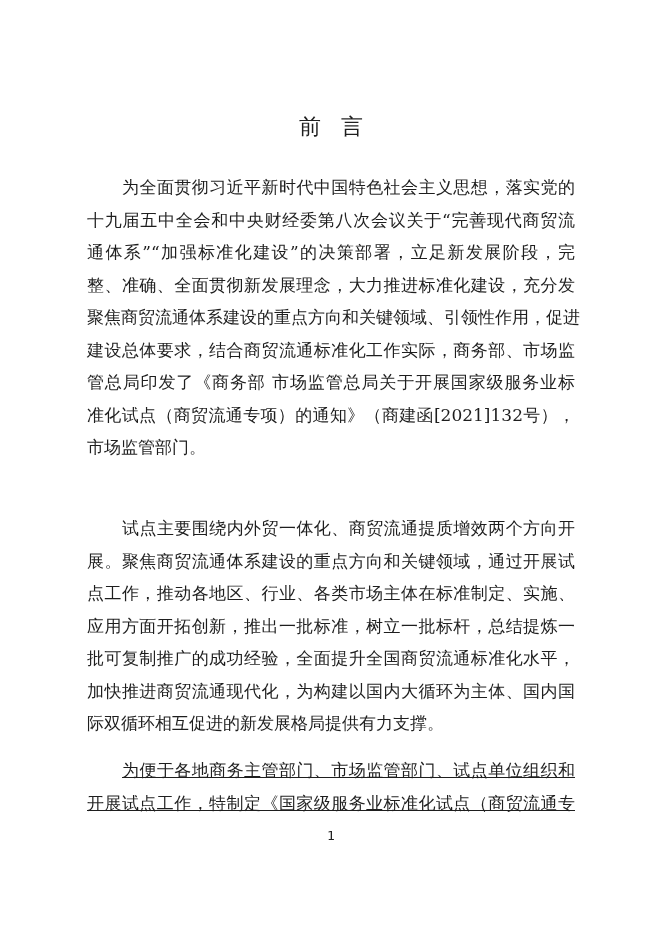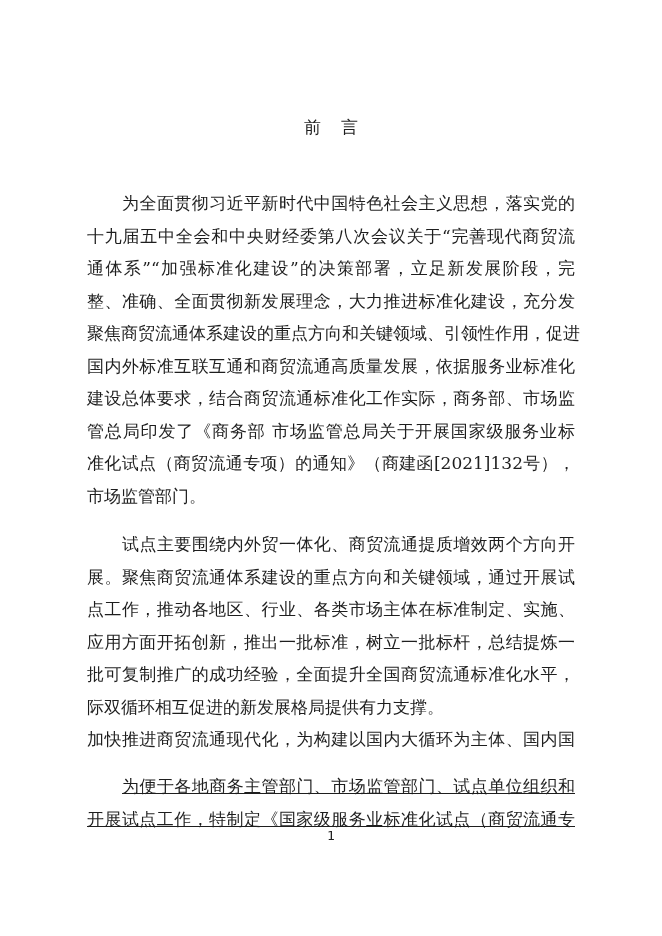--- a/index.html
+++ b/index.html
@@ -4,30 +4,30 @@
   <style>
     html, body { margin: 0; padding: 0; background: #ffffff; }
     body { width: 662px; height: 936px; position: relative; overflow: hidden; }
     .page {
       position: absolute; left: 0; top: 0; width: 662px; height: 936px;
       background: #ffffff; color: #1e1e1e;
       font-family: "DejaVu Serif", "Liberation Serif", serif;
     }
     .title {
       position: absolute; top: 117px; left: 0; width: 662px;
-      text-align: center; font-size: 17px; line-height: 20px;
+      text-align: center; font-size: 22px; line-height: 20px;
       letter-spacing: 20px; padding-left: 20px; box-sizing: border-box;
     }
     .para { position: absolute; left: 87px; width: 488px; }
     .line {
       display: block; height: 32.5px; line-height: 32.5px;
       font-size: 17px; white-space: nowrap;
       text-align: justify; text-align-last: justify;
     }
-    .line.first { padding-left: 35px; margin-top: 16px; }
+    .line.first { padding-left: 35px; }
     .line.last { text-align-last: left; }
     #p1 { top: 171px; }
     #p2 { top: 512px; }
     #p3 { top: 754px; text-decoration: underline; }
     .pagenum {
       position: absolute; top: 826px; left: 0; width: 662px;
       text-align: center; font-size: 13px; line-height: 20px;
       font-family: "DejaVu Sans Mono", "Liberation Mono", monospace;
     }
   </style>
@@ -39,35 +39,34 @@
   <div class="title">
     <span>前</span><span>言</span>
   </div>
 
   <div class="para" id="p1">
     <span class="line first">为全面贯彻习近平新时代中国特色社会主义思想，落实党的</span>
     <span class="line">十九届五中全会和中央财经委第八次会议关于“完善现代商贸流</span>
     <span class="line">通体系”“加强标准化建设”的决策部署，立足新发展阶段，完</span>
     <span class="line">整、准确、全面贯彻新发展理念，大力推进标准化建设，充分发</span>
     <span class="line">聚焦商贸流通体系建设的重点方向和关键领域、引领性作用，促进</span>
-    <span class="line">国内外标准互联互通和商贸流通高质量发展，依据服务业标准化</span>
     <span class="line">建设总体要求，结合商贸流通标准化工作实际，商务部、市场监</span>
     <span class="line">管总局印发了《商务部 市场监管总局关于开展国家级服务业标</span>
     <span class="line">准化试点（商贸流通专项）的通知》（商建函[2021]132号），</span>
     <span class="line last">市场监管部门。</span>
   </div>
 
   <div class="para" id="p2">
     <span class="line first">试点主要围绕内外贸一体化、商贸流通提质增效两个方向开</span>
     <span class="line">展。聚焦商贸流通体系建设的重点方向和关键领域，通过开展试</span>
     <span class="line">点工作，推动各地区、行业、各类市场主体在标准制定、实施、</span>
     <span class="line">应用方面开拓创新，推出一批标准，树立一批标杆，总结提炼一</span>
     <span class="line">批可复制推广的成功经验，全面提升全国商贸流通标准化水平，</span>
+    <span class="line">加快推进商贸流通现代化，为构建以国内大循环为主体、国内国</span>
     <span class="line last">际双循环相互促进的新发展格局提供有力支撑。</span>
-    <span class="line">加快推进商贸流通现代化，为构建以国内大循环为主体、国内国</span>
   </div>
 
   <div class="para" id="p3">
     <span class="line first">为便于各地商务主管部门、市场监管部门、试点单位组织和</span>
     <span class="line">开展试点工作，特制定《国家级服务业标准化试点（商贸流通专</span>
   </div>
 
   <div class="pagenum">1</div>
 </div>
 

